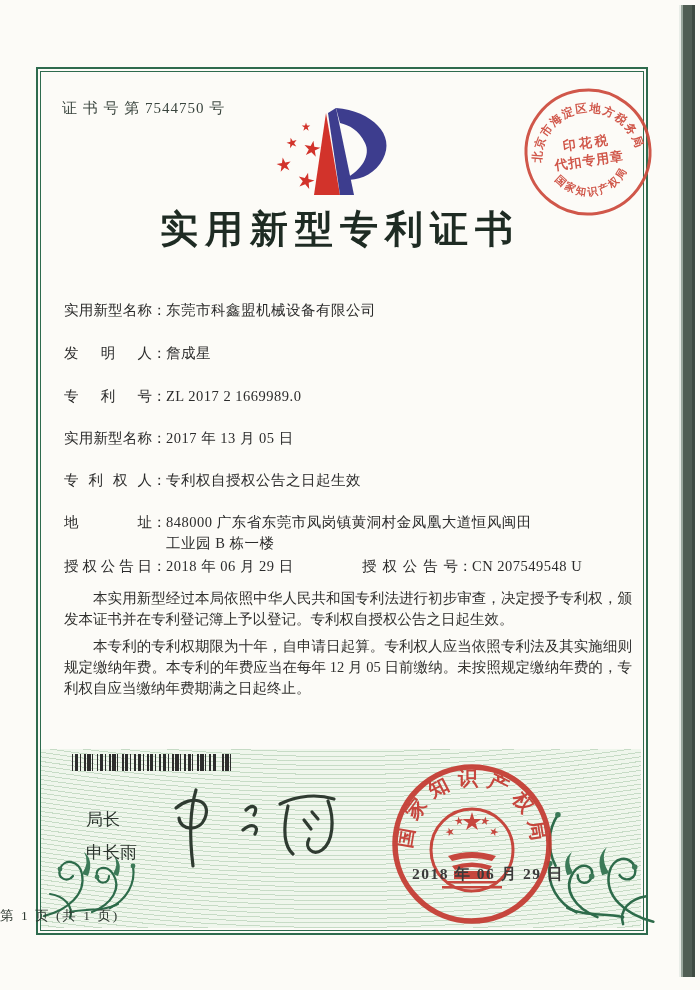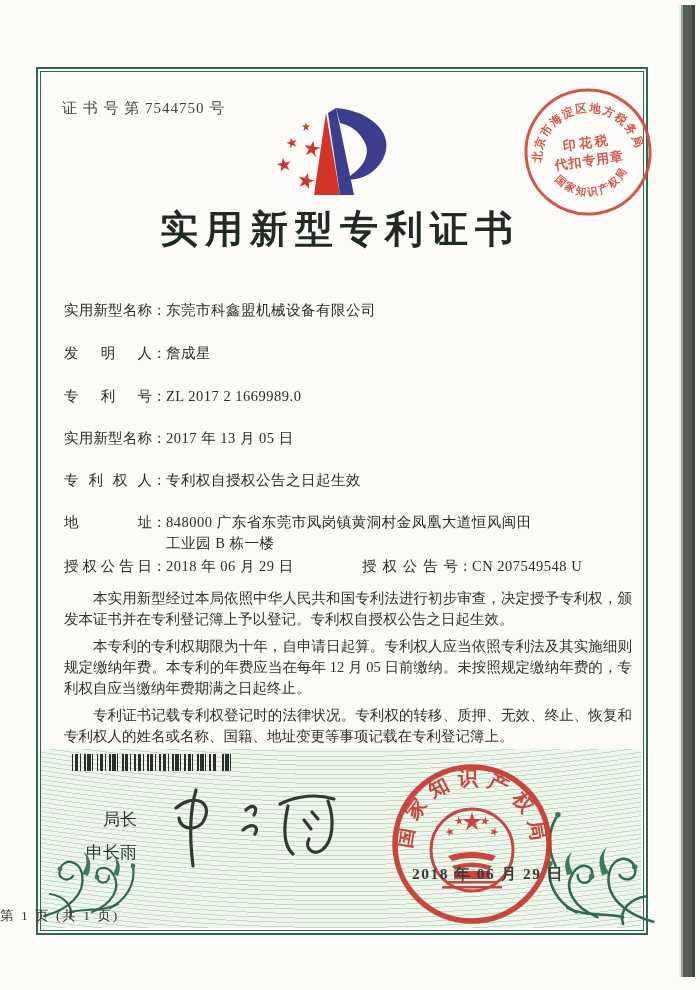--- a/index.html
+++ b/index.html
@@ -43,21 +43,21 @@
     font-size:14.5px;line-height:21px;text-align:justify;color:#30302e;
   }
   .body-text p{margin:6px;text-indent:2em;}
   .barcode{
     position:absolute;left:72px;top:754px;width:160px;height:17px;z-index:4;
     background:repeating-linear-gradient(90deg,
       #2d2d2d 0 1.5px,transparent 1.5px 3px,
       #2d2d2d 3px 6.5px,transparent 6.5px 8px,
       #2d2d2d 8px 9px,transparent 9px 12.5px);
   }
-  .commissioner{position:absolute;left:86px;top:803px;z-index:4;font-size:17px;line-height:33px;color:#2c352e;text-align:right;}
+  .commissioner{position:absolute;left:86px;top:803px;z-index:4;font-size:17px;line-height:33px;color:#2c352e;}
   .signature{position:absolute;left:158px;top:776px;z-index:4;}
   .flourish{position:absolute;z-index:2;}
   .flourish.bl{left:40px;top:808px;}
   .flourish.br{right:42px;top:796px;transform:scaleX(-1);}
   .tax-stamp{position:absolute;left:521px;top:85px;z-index:5;opacity:.92;transform:rotate(-8deg);}
   .grant-seal{position:absolute;left:388px;top:760px;z-index:5;opacity:.93;}
   .seal-date{
     position:absolute;left:412px;top:864px;z-index:6;
     font-size:15.5px;letter-spacing:1.5px;color:#3a3a3a;font-weight:600;
   }
@@ -136,21 +136,20 @@
   <div class="frow" style="top:556px">
     <span class="flabel">授权公告日</span><span class="fcolon">：</span><span class="fvalue">2018 年 06 月 29 日</span>
     <span class="pair2">
       <span class="flabel" style="width:96px">授权公告号</span><span class="fcolon">：</span><span class="fvalue">CN 207549548 U</span>
     </span>
   </div>
 
   <div class="body-text">
     <p>本实用新型经过本局依照中华人民共和国专利法进行初步审查，决定授予专利权，颁发本证书并在专利登记簿上予以登记。专利权自授权公告之日起生效。</p>
     <p>本专利的专利权期限为十年，自申请日起算。专利权人应当依照专利法及其实施细则规定缴纳年费。本专利的年费应当在每年 12 月 05 日前缴纳。未按照规定缴纳年费的，专利权自应当缴纳年费期满之日起终止。</p>
-    <p>专利证书记载专利权登记时的法律状况。专利权的转移、质押、无效、终止、恢复和专利权人的姓名或名称、国籍、地址变更等事项记载在专利登记簿上。</p>
   </div>
 
   <div class="barcode"></div>
 
   <div class="commissioner">
     <div>局长</div>
     <div>申长雨</div>
   </div>
 
   <svg class="signature" width="195" height="105" viewBox="0 0 195 105">

